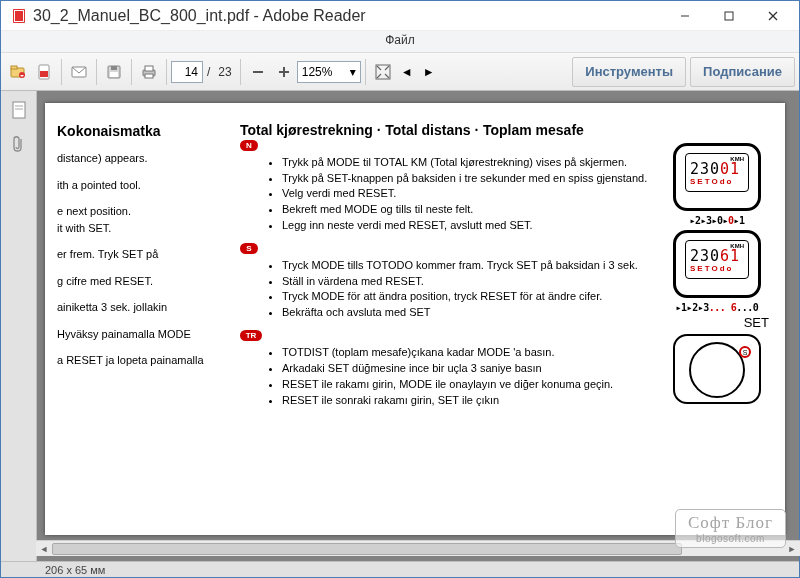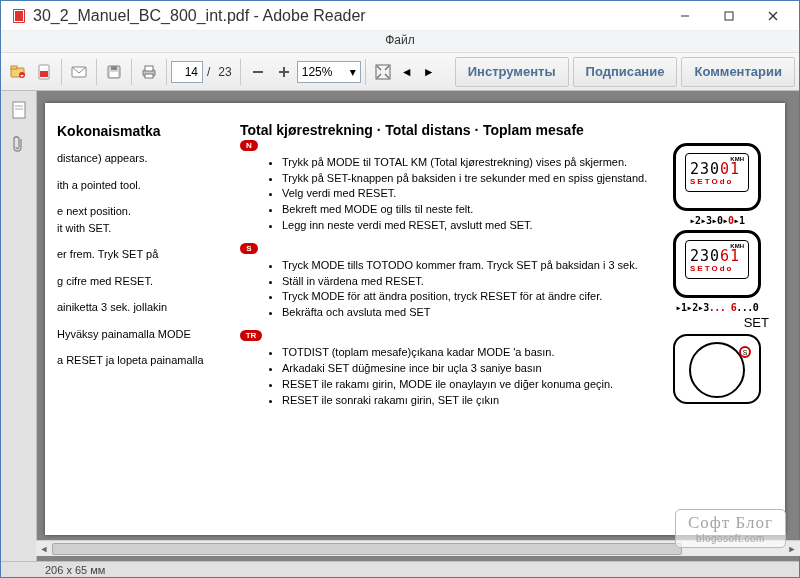--- a/index.html
+++ b/index.html
@@ -160,21 +160,20 @@
         <svg width="16" height="16">
           <rect x="1" y="1" width="14" height="14" fill="none" stroke="#666"></rect>
           <path d="M2 2l4 4M14 2l-4 4M2 14l4-4M14 14l-4-4" stroke="#666" stroke-width="1.2"></path>
         </svg>
       </div>
     <div class="navarrow">◄</div>
     <div class="navarrow">►</div>
     <div class="spacer"></div>
     <div class="rightbtn">Инструменты</div>
     <div class="rightbtn">Подписание</div>
-    <div class="rightbtn">Комментарии</div>
   </div>
 
   <div class="content-row">
     <div class="leftrail">
       <div class="railicon">
           <svg width="18" height="18">
             <rect x="3" y="1" width="12" height="16" fill="#fff" stroke="#8a8a8a"></rect>
             <line x1="5" y1="5" x2="13" y2="5" stroke="#aaa"></line>
             <line x1="5" y1="8" x2="13" y2="8" stroke="#aaa"></line>
           </svg>

